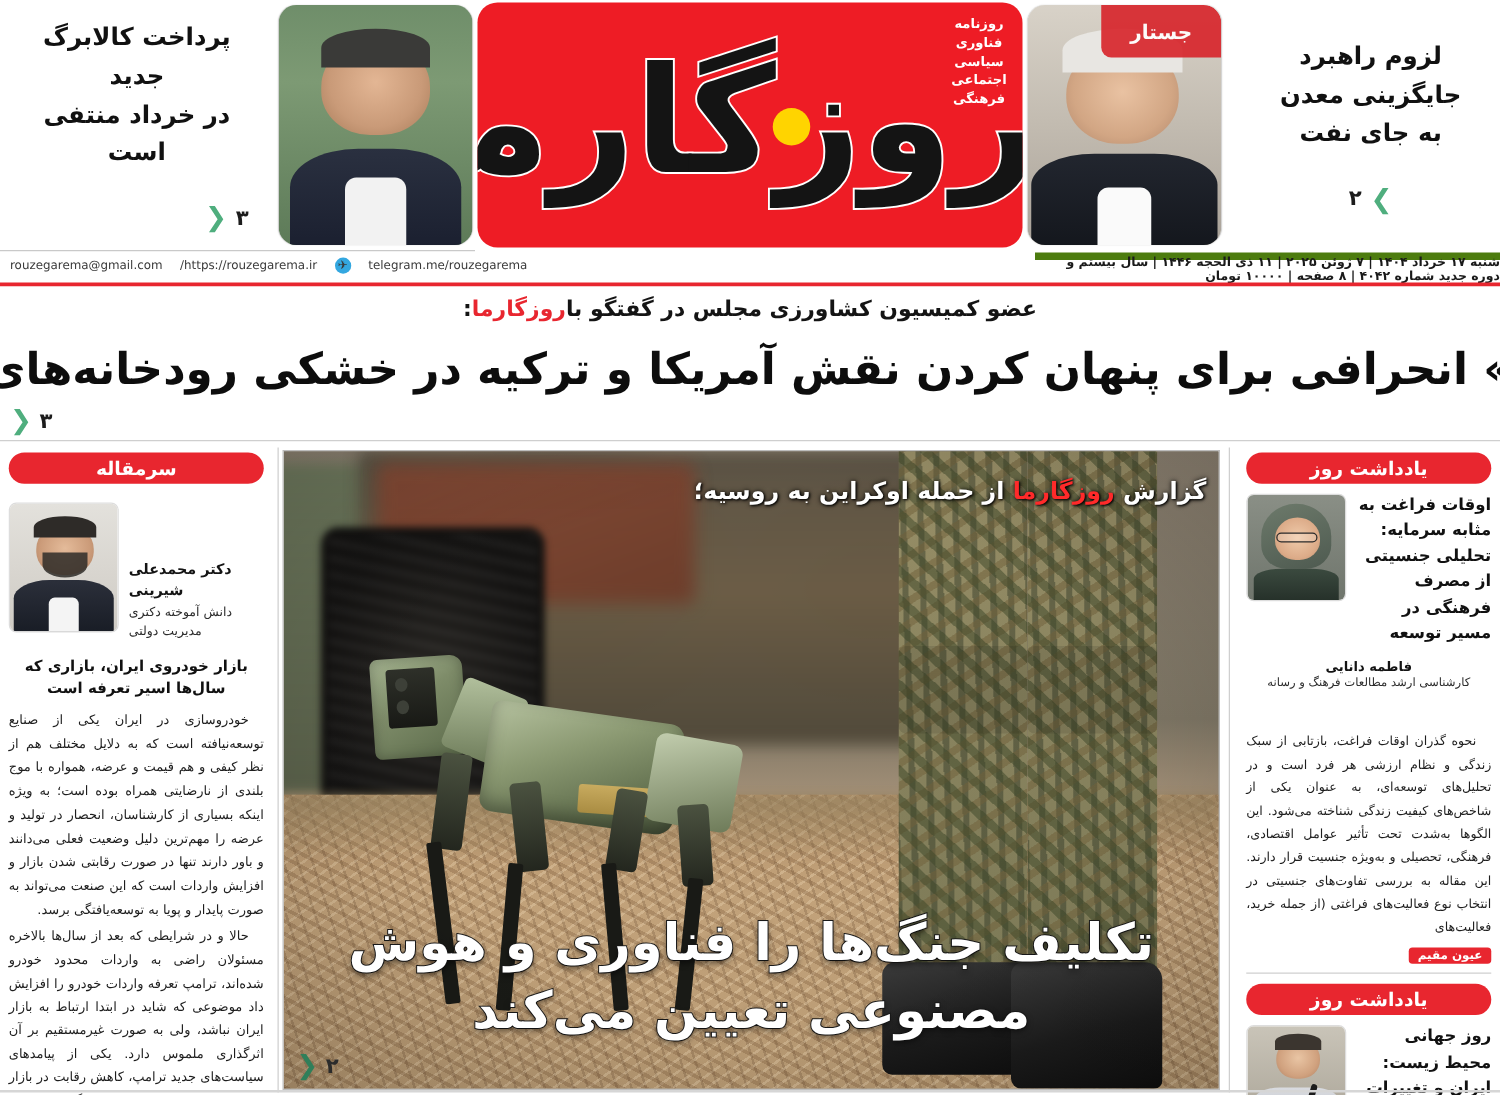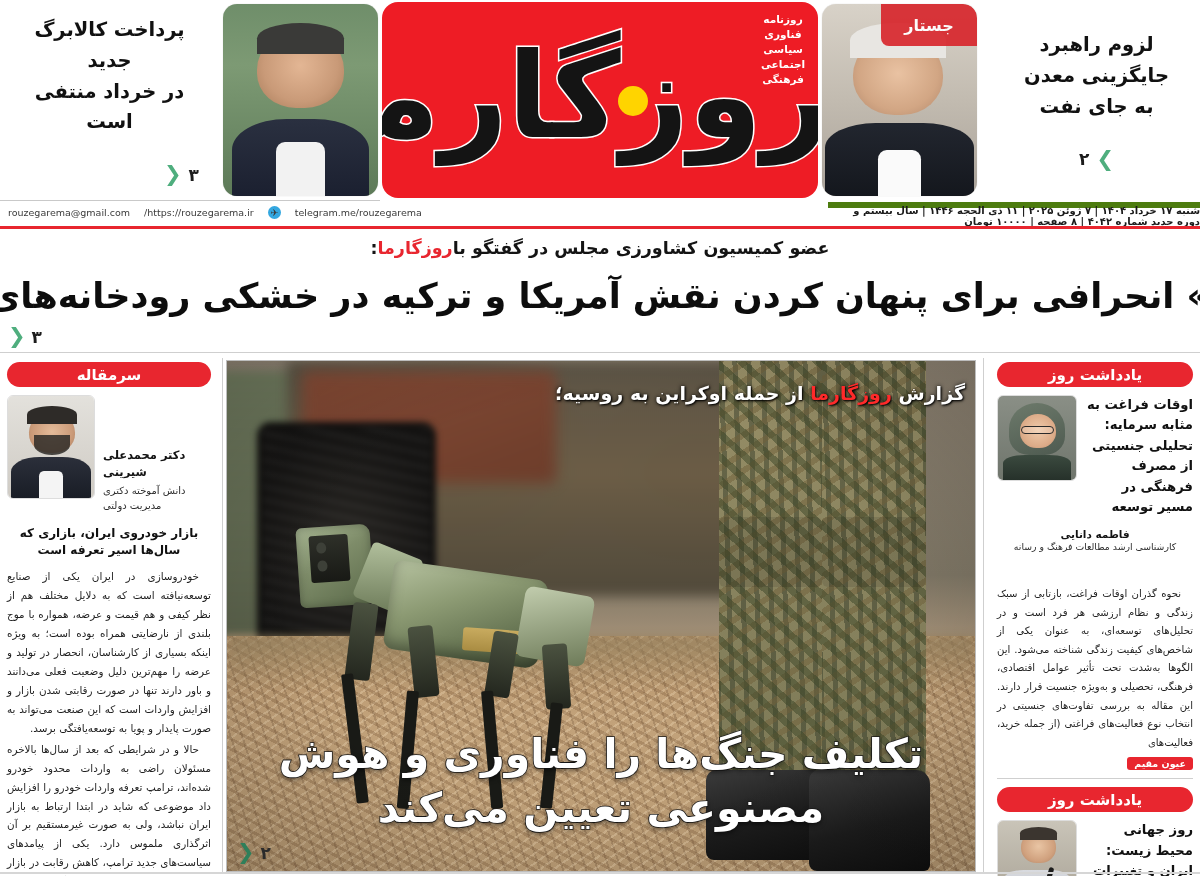--- a/index.html
+++ b/index.html
@@ -134,21 +134,21 @@
 
   
   .badge {
     background:#e8262f; color:#fff; border-radius:13px;
     height:25px; display:flex; align-items:center; justify-content:center;
     font-size:15px; font-weight:700; margin: 2px 0 8px 0;
     width:100%;
   }
 
   
-  .author-block { display:flex; gap:8px; align-items:flex-start; }
+  .author-block { display:flex; gap:8px; align-items:center; }
   .author-photo {
     width:88px; height:104px; border-radius:6px; overflow:hidden; flex:0 0 auto;
     position:relative; border:1px solid #ddd;
   }
   .author-meta { flex:1 1 auto; padding-top:52px; text-align:left; }
   .author-name { font-size:11.5px; font-weight:700; color:#141414; line-height:1.5; }
   .author-role { font-size:10px; color:#2c2c2c; line-height:1.5; margin-top:1px; }
 
   .col-title {
     font-size:12px; font-weight:700; line-height:1.45; color:#111;

